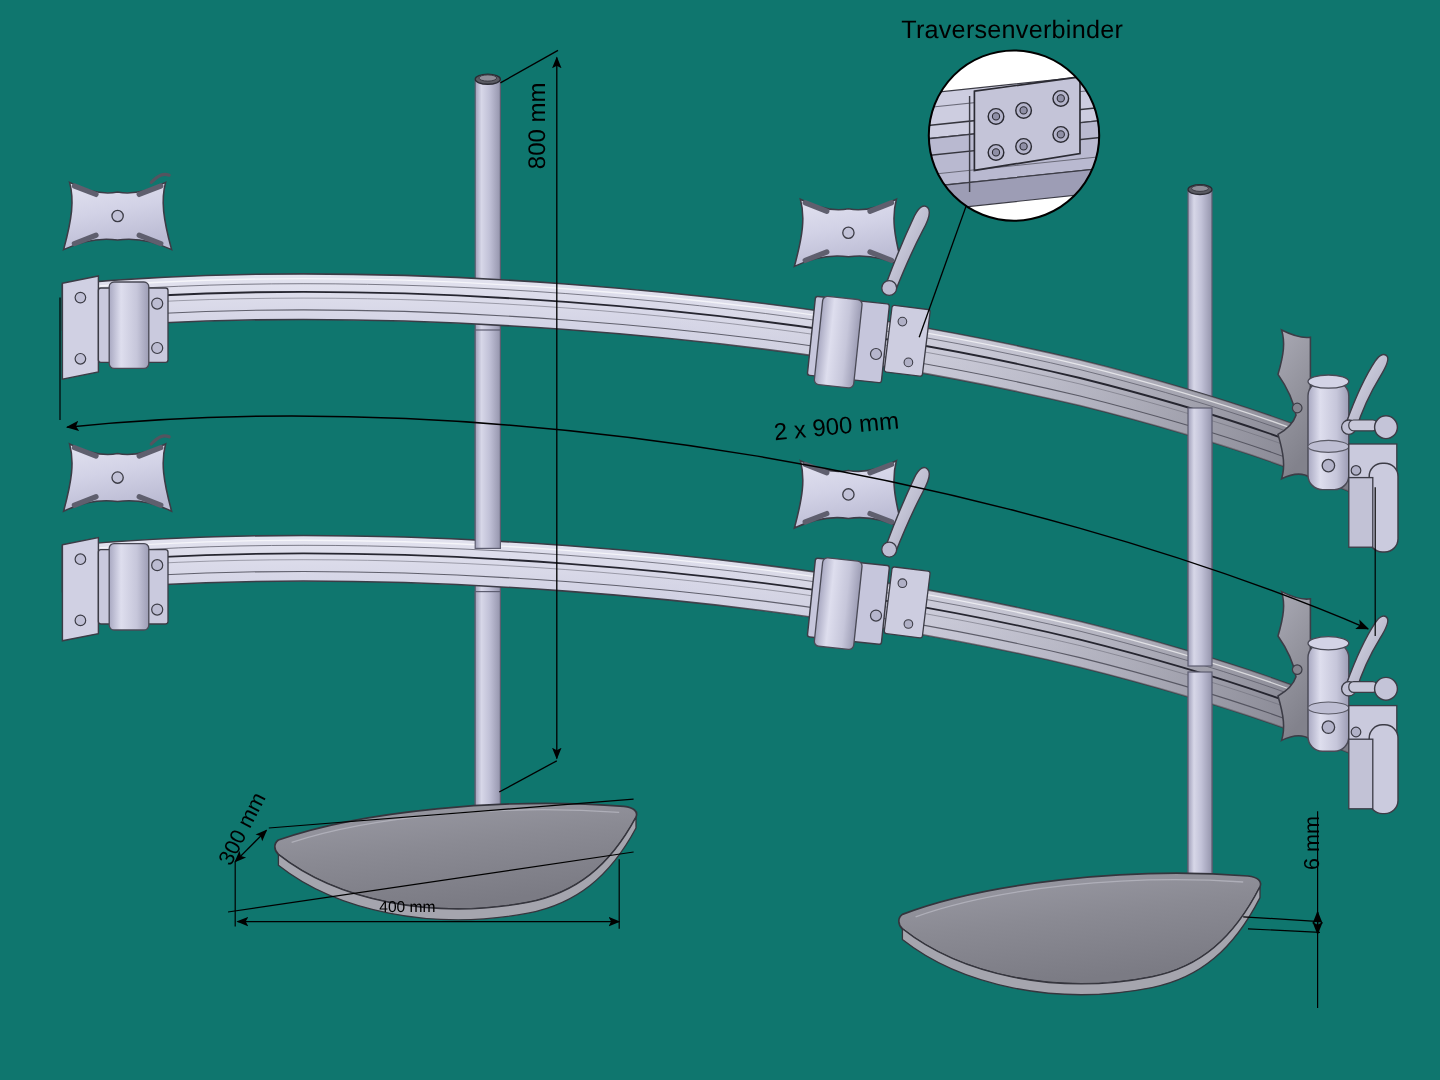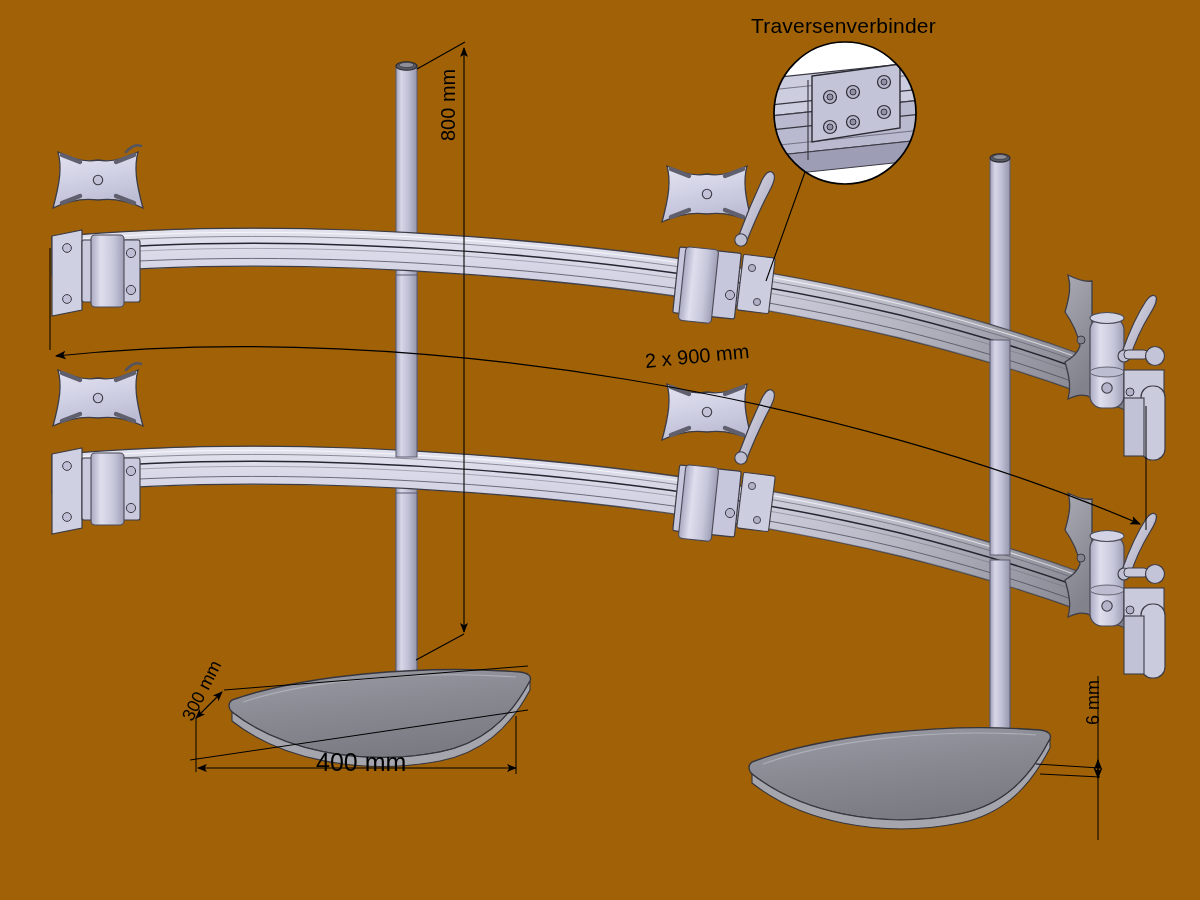--- a/index.html
+++ b/index.html
@@ -1,29 +1,29 @@
 <!DOCTYPE html>
 <html><head>
 <meta charset="utf-8">
 <style>
   html,body{margin:0;padding:0;background:#fff;}
   body{width:1200px;height:900px;overflow:hidden;
        font-family:"Liberation Sans","DejaVu Sans",sans-serif;}
-  #stage{position:relative;width:1200px;height:900px;background:#a16207;}
+  #stage{position:relative;width:1200px;height:900px;background:#0f766e;}
   #cad{position:absolute;left:0;top:0;}
   .lbl{position:absolute;color:#000;white-space:nowrap;
        font-family:"Liberation Sans","DejaVu Sans",sans-serif;}
   #t-detail{left:751px;top:14px;font-size:21px;letter-spacing:.2px;}
   #t-800{left:437px;top:141px;font-size:20px;transform:rotate(-90deg);
          transform-origin:left top;}
   #t-900{left:644px;top:350px;font-size:20px;transform:rotate(-5.5deg);
          transform-origin:left top;}
   #t-300{left:178px;top:715px;font-size:18px;transform:rotate(-63deg);
          transform-origin:left top;}
-  #t-400{left:316px;top:748px;font-size:25px;}
+  #t-400{left:316px;top:748px;font-size:13px;}
   #t-6{left:1083px;top:725px;font-size:18px;transform:rotate(-90deg);
        transform-origin:left top;}
 </style>
 </head>
 <body>
 
 <div id="stage">
 
 <svg id="cad" width="1200" height="900" viewBox="0 0 1200 900">
   <defs>

